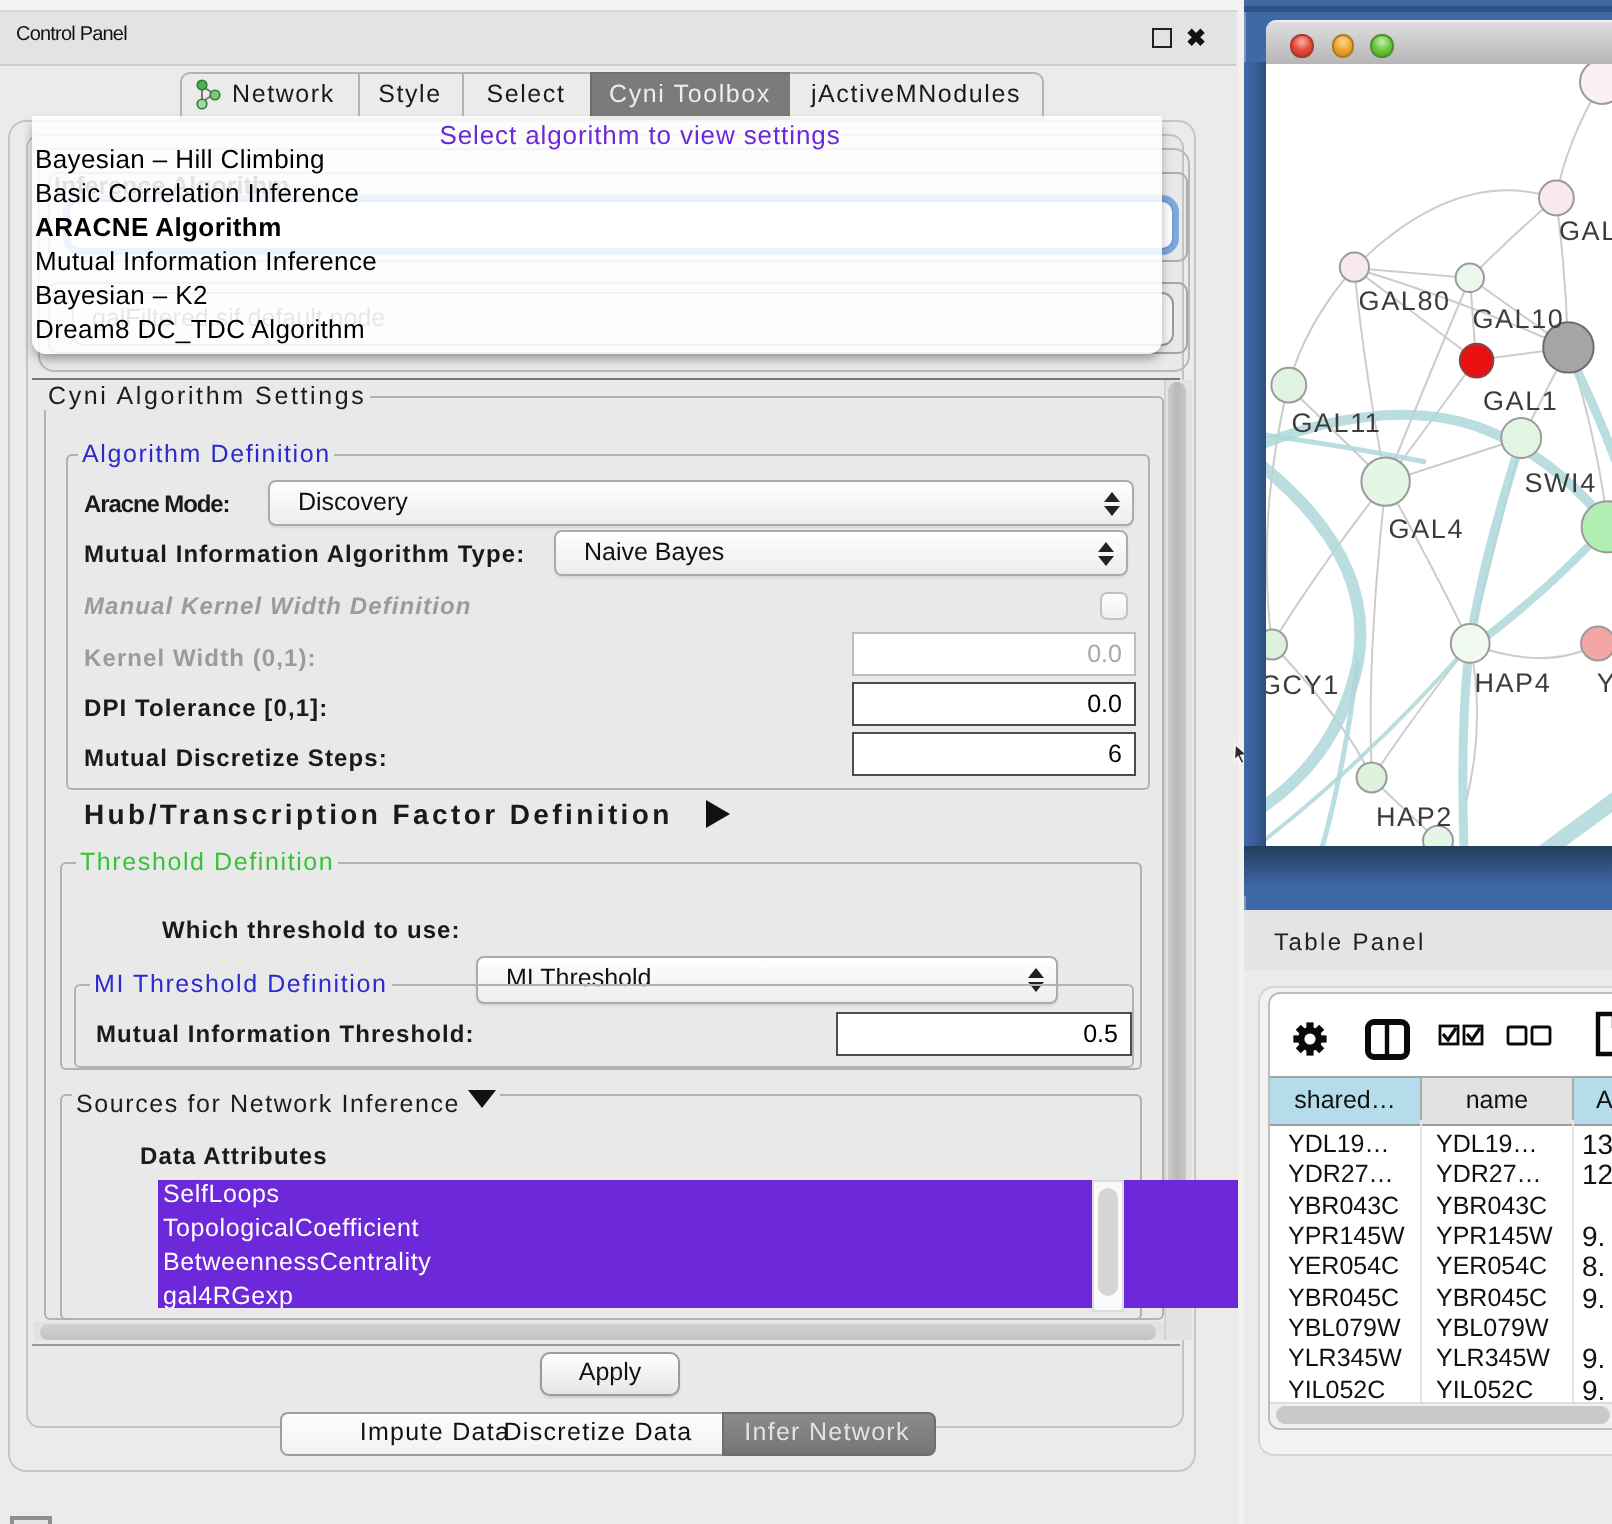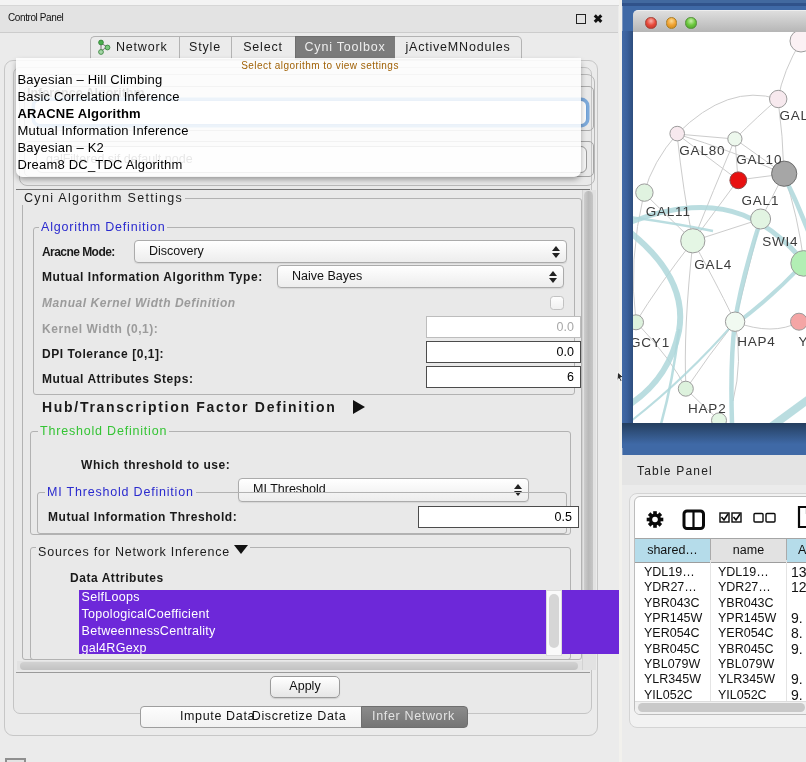--- a/index.html
+++ b/index.html
@@ -3,21 +3,21 @@
 <meta charset="utf-8">
 <style>
   html,body{margin:0;padding:0;}
   body{width:806px;height:762px;overflow:hidden;background:#ebebeb;
        font-family:"Liberation Sans",sans-serif;position:relative;}
   .abs{position:absolute;}
   .b{font-weight:bold;}
   .lbl{font-size:12px;font-weight:bold;color:#1a1a1a;white-space:nowrap;letter-spacing:0.55px;}
   .gray{color:#9b9b9b;}
   .field{position:absolute;background:#fff;border:1px solid #4c4c4c;
-         font-size:12.5px;text-align:right;line-height:20px;padding-right:6px;padding-left:13px;}
+         font-size:12.5px;text-align:right;line-height:20px;padding-right:6px;}
   .combo{position:absolute;border:1px solid #ababab;border-radius:4px;
          background:linear-gradient(#ffffff,#f2f2f2 70%,#ededed);
          font-size:12.5px;color:#111;box-shadow:0 1px 1px rgba(0,0,0,0.08);}
   .combo .tx{position:absolute;left:14px;top:2.5px;white-space:nowrap;}
   .arr{position:absolute;right:6px;top:50%;width:8px;height:12px;margin-top:-6px;}
   .arr:before{content:"";position:absolute;left:0;top:0;border:4px solid transparent;border-bottom:5px solid #222;border-top:none;}
   .arr:after{content:"";position:absolute;left:0;bottom:0;border:4px solid transparent;border-top:5px solid #222;border-bottom:none;}
   .gbox{position:absolute;border:1px solid #b2b2b2;border-radius:3px;}
   .gcap{position:absolute;top:-7px;background:#e9e9e9;font-size:12.5px;
         padding:0 2px;white-space:nowrap;letter-spacing:0.8px;}
@@ -86,21 +86,21 @@
 
 <div class="lbl abs gray" style="left:42px;top:296px;font-style:italic;">Manual Kernel Width Definition</div>
 <div class="abs" style="left:550px;top:296px;width:12px;height:12px;border:1px solid #c2c2c2;border-radius:3.5px;background:linear-gradient(#fdfdfd,#f0f0f0);"></div>
 
 <div class="lbl abs gray" style="left:42px;top:322px;">Kernel Width (0,1):</div>
 <div class="field" style="left:426px;top:316px;width:134px;height:20px;border-color:#bdbdbd;color:#a8a8a8;">0.0</div>
 
 <div class="lbl abs" style="left:42px;top:347px;">DPI Tolerance [0,1]:</div>
 <div class="field" style="left:426px;top:341px;width:134px;height:20px;">0.0</div>
 
-<div class="lbl abs" style="left:42px;top:372px;">Mutual Attributes Steps:</div>
+<div class="lbl abs" style="left:42px;top:372px;">Mutual Discretize Steps:</div>
 <div class="field" style="left:426px;top:366px;width:134px;height:20px;">6</div>
 
 <div class="abs" style="left:42px;top:399px;font-size:14px;font-weight:bold;color:#1a1a1a;letter-spacing:1.7px;">Hub/Transcription Factor Definition</div>
 <div class="abs" style="left:353px;top:400px;width:0;height:0;border:7px solid transparent;border-left:12px solid #111;"></div>
 
 <div class="gbox" style="left:30px;top:431px;width:539px;height:102px;"></div>
 <div class="gcap" style="left:38px;top:424px;background:#e9e9e9;color:#35c435;">Threshold Definition</div>
 
 <div class="lbl abs" style="left:81px;top:458px;">Which threshold to use:</div>
 <div class="combo" style="left:238px;top:454px;width:289px;height:22px;margin-top:24px;">
@@ -142,21 +142,21 @@
 <div class="abs" style="left:19px;top:74px;width:574px;height:110px;border:1px solid #b8b8b8;border-radius:8px;"></div>
 <div class="abs" style="left:24px;top:86px;width:568px;height:43px;border:1px solid #ababab;border-radius:5px;"></div>
 <div class="abs" style="left:27px;top:86px;font-size:12.5px;font-weight:bold;color:#333;">Inference Algorithm</div>
 <div class="abs" style="left:34px;top:100px;width:551px;height:23px;border:1px solid #6e9fd4;border-radius:6px;background:#fdfdfd;box-shadow:0 0 0 2.5px rgba(96,152,214,0.8);"></div>
 <div class="abs" style="left:24px;top:141px;width:568px;height:34px;border:1px solid #a5a5a5;border-radius:5px;"></div>
 <div class="abs" style="left:36px;top:146px;width:549px;height:25px;border:1px solid #9a9a9a;border-radius:6px;background:#f6f6f6;"></div>
 <div class="abs" style="left:46px;top:152px;font-size:12.5px;color:#555;">galFiltered.sif default node</div>
 
 <div class="abs" style="left:16px;top:58px;width:565px;height:119px;background:rgba(255,255,255,0.86);border-radius:0 0 7px 7px;
      box-shadow:0 3px 6px -1px rgba(0,0,0,0.4);"></div>
-<div class="abs" style="left:16px;top:59.5px;width:608px;text-align:center;font-size:10px;color:#a16207;letter-spacing:0.45px;">Select algorithm to view settings</div>
+<div class="abs" style="left:16px;top:59.5px;width:608px;text-align:center;font-size:13px;color:#6d28d9;letter-spacing:0.45px;">Select algorithm to view settings</div>
 <div class="abs" style="left:17.5px;top:71px;font-size:13px;color:#000;line-height:17.1px;white-space:nowrap;letter-spacing:0.2px;">
 Bayesian – Hill Climbing<br>
 Basic Correlation Inference<br>
 <span class="b">ARACNE Algorithm</span><br>
 Mutual Information Inference<br>
 Bayesian – K2<br>
 Dream8 DC_TDC Algorithm
 </div>
 
 <div class="abs" style="left:619px;top:0;width:3px;height:762px;background:#f2f1ed;"></div>

